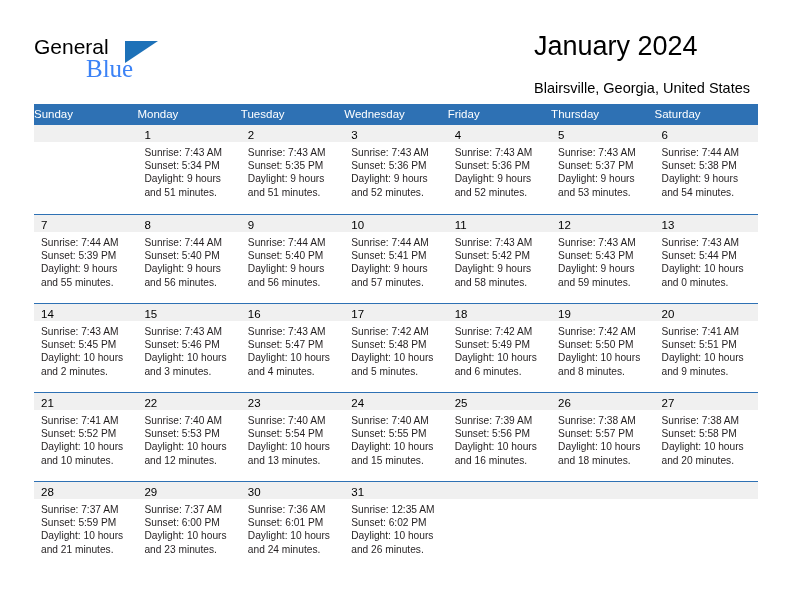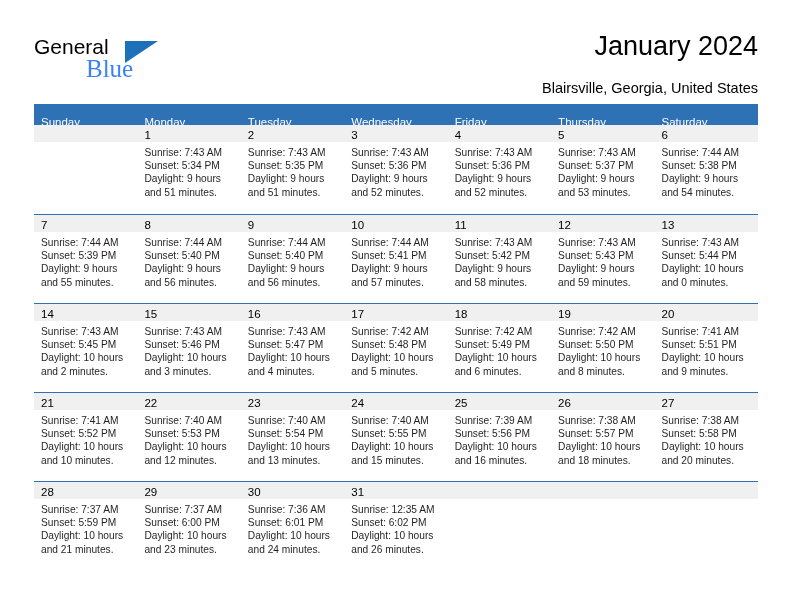--- a/index.html
+++ b/index.html
@@ -61,23 +61,23 @@
     left: 91px;
     top: 7px;
     width: 0;
     height: 0;
     border-left: 33px solid #1d71b8;
     border-bottom: 22px solid transparent;
   }
 
   .title-block {
     position: absolute;
-    right: 34px;
+    right: 42px;
     top: 30px;
-    text-align: right;
+    text-align: left;
   }
   .cal-title {
     font-size: 27px;
     line-height: 32px;
     color: #000000;
     white-space: nowrap;
   }
   .cal-subtitle {
     margin-top: 17px;
     font-size: 14.5px;
@@ -96,24 +96,22 @@
   .weekdays {
     display: flex;
     background: #2e71b4;
     height: 21px;
   }
   .weekday {
     flex: 1 1 0;
     color: #ffffff;
     font-size: 11.5px;
     line-height: 21px;
-    padding-left: 7px;
     box-sizing: border-box;
     white-space: nowrap;
-    margin-top: 8px;
   }
   .week {
     display: flex;
     border-top: 1.3px solid #2e71b4;
     height: 89px;
     box-sizing: border-box;
   }
   .week.first {
     border-top: none;
   }

